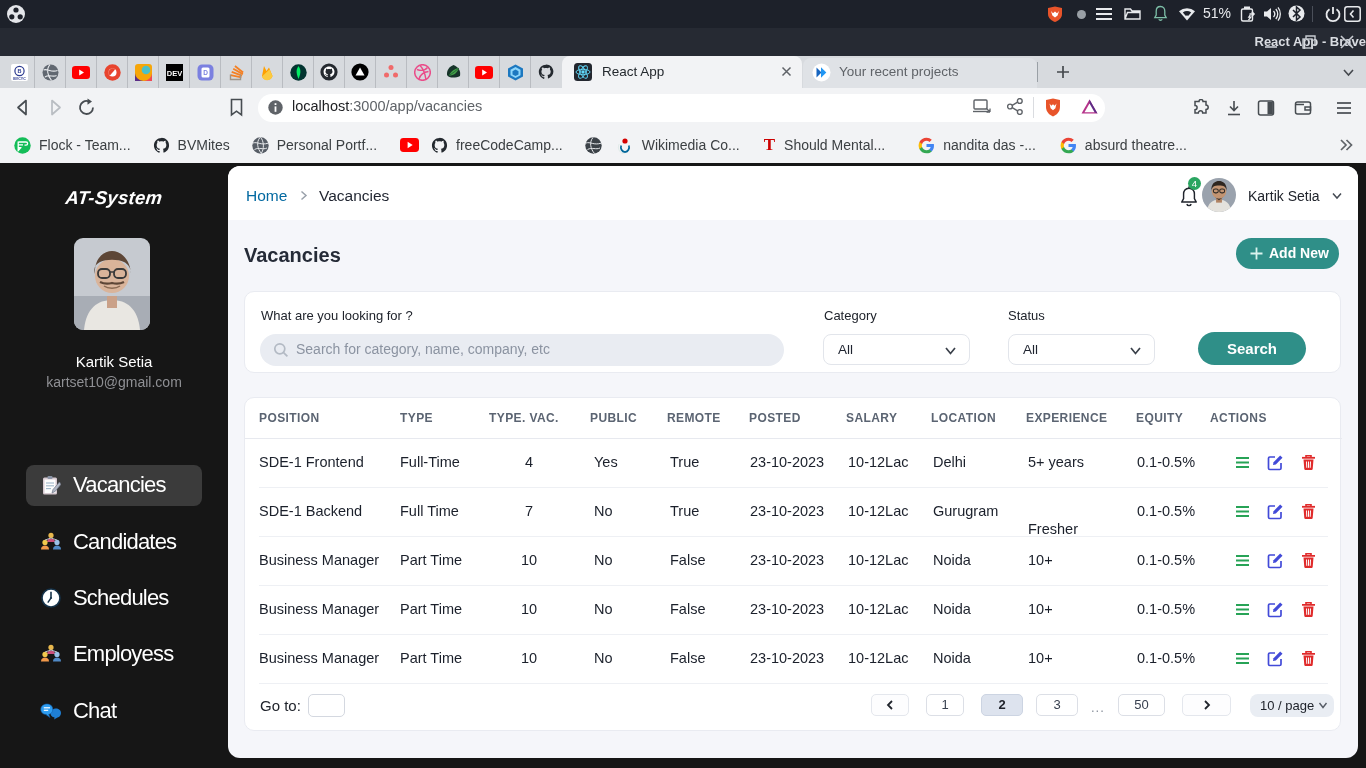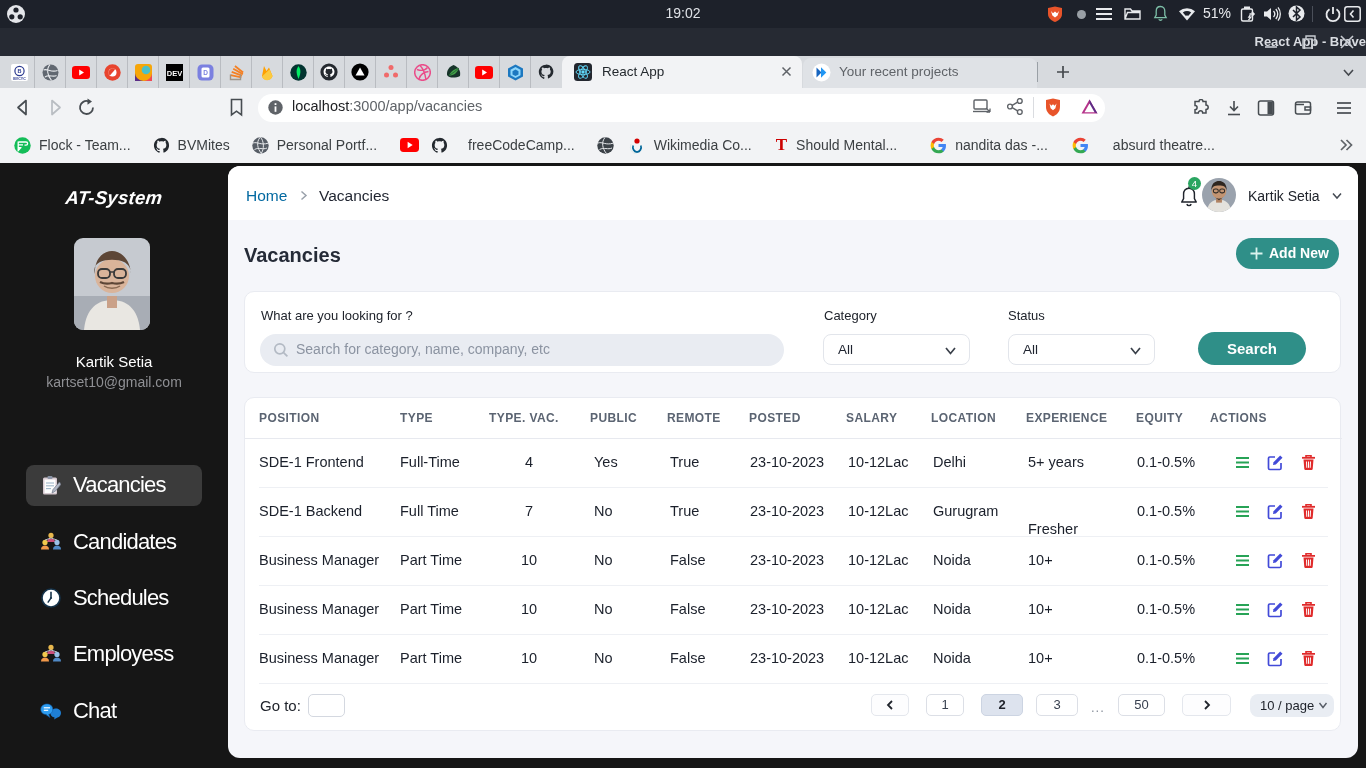--- a/index.html
+++ b/index.html
@@ -37,21 +37,20 @@
 </style>
 </head>
 <body>
 <div id="sysbar">
   <svg class="abs" style="left:6px;top:4px" width="20" height="20" viewBox="0 0 20 20">
       <circle cx="10" cy="10" r="9" fill="#e4e6ea"></circle>
       <circle cx="10" cy="6" r="2.6" fill="#1d212a"></circle>
       <circle cx="5.8" cy="12.8" r="2.6" fill="#1d212a"></circle>
       <circle cx="14.2" cy="12.8" r="2.6" fill="#1d212a"></circle>
     </svg>
-  <div class="time">19:02</div>
 
   <svg class="abs" style="left:1046px;top:5px" width="18" height="18" viewBox="0 0 18 18">
       <path d="M2 3 L9 1.5 L16 3 L16 9 C16 13 12.6 15.7 9 17 C5.4 15.7 2 13 2 9 Z" fill="#e8542a"></path>
       <path d="M5 6 L7 8.2 L9 6.6 L11 8.2 L13 6 L11.6 10.5 L9 12.6 L6.4 10.5 Z" fill="#fff"></path>
     </svg>
   <div class="abs" style="left:1077px;top:10px;width:9px;height:9px;border-radius:50%;background:#9aa0a6"></div>
   <svg class="abs" style="left:1096px;top:7px" width="16" height="14" viewBox="0 0 16 14">
       <g stroke="#e8eaed" stroke-width="2">
         <line x1="0" y1="2" x2="16" y2="2"></line>
         <line x1="0" y1="7" x2="16" y2="7"></line>
@@ -342,21 +341,21 @@
       <path d="M1 6 C5 4.5 9 8.5 16 6.2 M2.5 12.5 C7 10 11 13 15 11 M8 0.5 C4 5 5.5 12 9.5 16.5 M8.5 0.3 C12 4 12.5 12 9 16.7" stroke="#e8eaed" stroke-width="1" fill="none"></path>
     </svg>
   <span style="margin-left:8px">Personal Portf...</span>
   <svg style="margin-left:23px" width="19" height="14" viewBox="0 0 19 14">
       <rect width="19" height="14" rx="3.4" fill="#f00"></rect>
       <path d="M7.6 3.8 L12.7 7 L7.6 10.2 Z" fill="#fff"></path>
     </svg>
   <svg style="margin-left:12px" width="17" height="17" viewBox="0 0 18 18">
       <path d="M9 1c-4.4 0-8 3.6-8 8 0 3.5 2.3 6.5 5.5 7.6.4 0 .5-.2.5-.4v-1.5c-2.2.5-2.7-1-2.7-1-.4-.9-.9-1.2-.9-1.2-.7-.5.1-.5.1-.5.8.1 1.2.8 1.2.8.7 1.2 1.9.9 2.3.7.1-.5.3-.9.5-1.1-1.8-.2-3.6-.9-3.6-4 0-.9.3-1.6.8-2.2-.1-.2-.4-1 .1-2.1 0 0 .7-.2 2.2.8.6-.2 1.3-.3 2-.3s1.4.1 2 .3c1.5-1 2.2-.8 2.2-.8.4 1.1.2 1.9.1 2.1.5.6.8 1.3.8 2.2 0 3.1-1.9 3.8-3.7 4 .3.3.6.8.6 1.5v2.2c0 .2.1.5.5.4 3.2-1.1 5.5-4.1 5.5-7.6 0-4.4-3.6-8-8-8z" fill="#24292f"></path>
     </svg>
-  <span style="margin-left:20px">freeCodeCamp...</span>
+  <span style="margin-left:8px">freeCodeCamp...</span>
   <svg style="margin-left:22px" width="17" height="17" viewBox="0 0 17 17">
       <circle cx="8.5" cy="8.5" r="8.2" fill="#3c4248"></circle>
       <path d="M1 6 C5 4.5 9 8.5 16 6.2 M2.5 12.5 C7 10 11 13 15 11 M8 0.5 C4 5 5.5 12 9.5 16.5" stroke="#e8eaed" stroke-width="1" fill="none"></path>
     </svg>
   <svg style="margin-left:14px" width="18" height="18" viewBox="0 0 18 18">
       <circle cx="9" cy="5" r="2.6" fill="#d40000"></circle>
       <path d="M5.2 9.5 A5 5 0 0 0 9 16.2 M12.8 9.5 A5 5 0 0 1 9 16.2" fill="none" stroke="#069" stroke-width="1.7"></path>
       <path d="M3.2 8 A6.8 6.8 0 0 0 9 18" fill="none" stroke="#396" stroke-width="0.1"></path>
     </svg>
   <span style="margin-left:8px">Wikimedia Co...</span>
@@ -368,21 +367,21 @@
       <path fill="#FBBC05" d="M11.5 27.9c-.5-1.3-.7-2.6-.7-4s.3-2.7.7-4v-5.8H4C2.5 17 1.7 20.4 1.7 24s.8 7 2.3 9.9l7.5-6z"></path>
       <path fill="#EA4335" d="M24 10.8c3.3 0 6.2 1.1 8.5 3.3l6.4-6.4C35.1 4.1 30 2 24 2 15.2 2 7.7 7 4 14.1l7.5 5.8c1.7-5.3 6.7-9.1 12.5-9.1z"></path>
     </svg>
   <span style="margin-left:8px">nandita das -...</span>
   <svg style="margin-left:24px" width="17" height="17" viewBox="0 0 48 48">
       <path fill="#4285F4" d="M45.1 24.5c0-1.6-.1-3.1-.4-4.5H24v8.5h11.8c-.5 2.8-2.1 5.1-4.4 6.7v5.6h7.2c4.2-3.9 6.5-9.6 6.5-16.3z"></path>
       <path fill="#34A853" d="M24 46c6 0 11.1-2 14.8-5.4l-7.2-5.6c-2 1.3-4.6 2.1-7.6 2.1-5.8 0-10.8-3.9-12.5-9.2H4v5.8C7.7 41 15.2 46 24 46z"></path>
       <path fill="#FBBC05" d="M11.5 27.9c-.5-1.3-.7-2.6-.7-4s.3-2.7.7-4v-5.8H4C2.5 17 1.7 20.4 1.7 24s.8 7 2.3 9.9l7.5-6z"></path>
       <path fill="#EA4335" d="M24 10.8c3.3 0 6.2 1.1 8.5 3.3l6.4-6.4C35.1 4.1 30 2 24 2 15.2 2 7.7 7 4 14.1l7.5 5.8c1.7-5.3 6.7-9.1 12.5-9.1z"></path>
     </svg>
-  <span style="margin-left:24px">absurd theatre...</span>
+  <span style="margin-left:8px">absurd theatre...</span>
   <svg class="abs" style="left:1337px;top:9px" width="18" height="18" viewBox="0 0 18 18">
       <path d="M4 4 L9 9 L4 14 M9.5 4 L14.5 9 L9.5 14" fill="none" stroke="#5f6368" stroke-width="1.7"></path>
     </svg>
 </div>
 <div id="page">
   <div id="sidebar">
     <div class="abs" style="left:0;top:24px;width:228px;text-align:center;color:#fff;font-size:18.5px;font-style:italic;font-weight:bold;letter-spacing:0.3px;transform:skewX(-6deg)">AT-System</div>
     <svg class="abs" style="left:74px;top:75px" width="76" height="92" viewBox="0 0 76 92">
         <defs>
           <clipPath id="pc">

